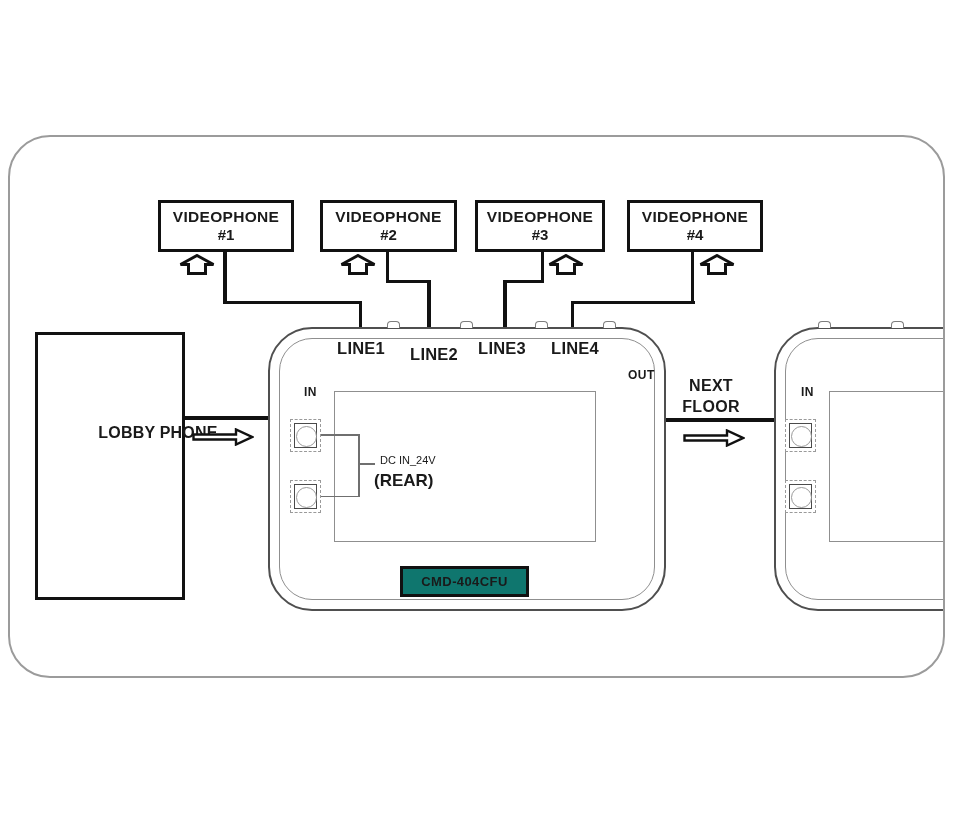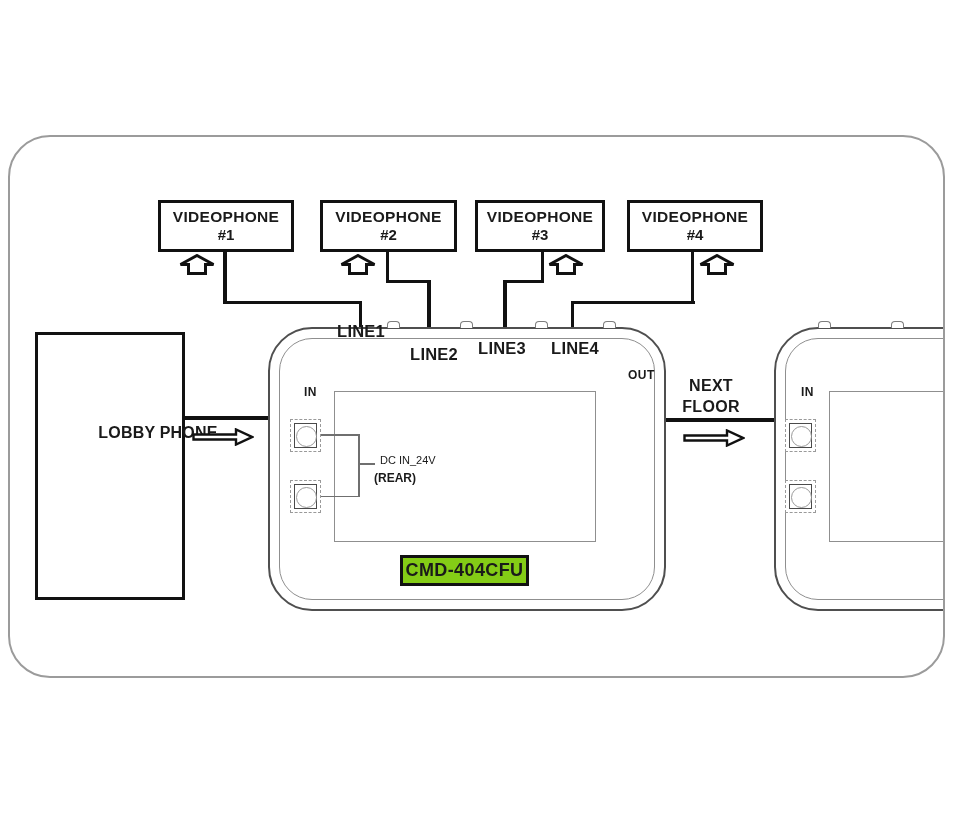--- a/index.html
+++ b/index.html
@@ -29,25 +29,25 @@
     position:absolute;width:13px;height:7px;background:#fff;box-sizing:border-box;
     border:1.5px solid #7d7d7d;border-bottom:none;border-radius:4px 4px 0 0;
   }
   .line-label{position:absolute;transform:translateX(-50%);font-weight:bold;font-size:16.5px;letter-spacing:.2px;}
   .io-label{position:absolute;font-weight:bold;font-size:12px;letter-spacing:.5px;margin-left:16px;}
   .port{position:absolute;width:31px;height:33px;border:1px dashed #9a9a9a;box-sizing:border-box;background:#fff;}
   .port .port-frame{position:absolute;left:3px;top:3px;right:3px;bottom:3px;border:1.5px solid #4a4a4a;}
   .port .port-circle{position:absolute;left:50%;top:50%;width:19px;height:19px;margin:-9.5px 0 0 -9.5px;border:1.5px solid #9a9a9a;border-radius:50%;}
   .panel{position:absolute;border:1.5px solid #8f8f8f;background:#fff;box-sizing:border-box;}
   .dc-label{position:absolute;font-weight:normal;font-size:11px;white-space:nowrap;}
-  .rear-label{position:absolute;font-weight:bold;font-size:12px;white-space:nowrap;}
+  .rear-label{position:absolute;font-weight:bold;font-size:17px;white-space:nowrap;}
   .model-badge{
-    position:absolute;border:3.5px solid #111;background:#84cc16;box-sizing:border-box;
+    position:absolute;border:3.5px solid #111;background:#0f766e;box-sizing:border-box;
     display:flex;align-items:center;justify-content:center;
-    font-weight:bold;font-size:18px;letter-spacing:.4px;white-space:nowrap;
+    font-weight:bold;font-size:13px;letter-spacing:.4px;white-space:nowrap;margin-top:11px;
   }
   .lobby-label{position:absolute;text-align:center;font-weight:bold;font-size:16px;letter-spacing:.2px;margin-left:48px;}
   .nextfloor-label{
     position:absolute;transform:translateX(-50%);text-align:center;
     font-weight:bold;font-size:16px;line-height:21px;letter-spacing:.3px;white-space:pre-line;
   }
   .arrow-svg{position:absolute;display:block;}
 </style>
 </head>
 <body>
@@ -108,21 +108,21 @@
       <path d="M1.5,6.5 L44,6.5 L44,1.5 L60,9 L44,16.5 L44,11.5 L1.5,11.5 Z" fill="#fff" stroke="#111" stroke-width="2.4" stroke-linejoin="miter"></path>
     </svg>
 
     <div class="unit-outer" style="left:258px;top:190px;width:398px;height:284px;"></div>
     <div class="unit-inner" style="left:269px;top:201px;width:376px;height:262px;"></div>
     <div class="notch" style="left:377px;top:184px;"></div>
     <div class="notch" style="left:450px;top:184px;"></div>
     <div class="notch" style="left:525px;top:184px;"></div>
     <div class="notch" style="left:593px;top:184px;"></div>
 
-    <div class="line-label" style="left:351px;top:185px;">LINE1</div>
+    <div class="line-label" style="left:351px;top:202px;">LINE1</div>
     <div class="line-label" style="left:424px;top:208px;">LINE2</div>
     <div class="line-label" style="left:492px;top:202px;text-align:right;">LINE3</div>
     <div class="line-label" style="left:565px;top:202px;">LINE4</div>
 
     <div class="io-label" style="left:278px;top:248px;">IN</div>
     <div class="io-label" style="left:602px;top:231px;">OUT</div>
 
     <div class="port" style="left:280px;top:282px;">
       <div class="port-frame"></div>
       <div class="port-circle"></div>

